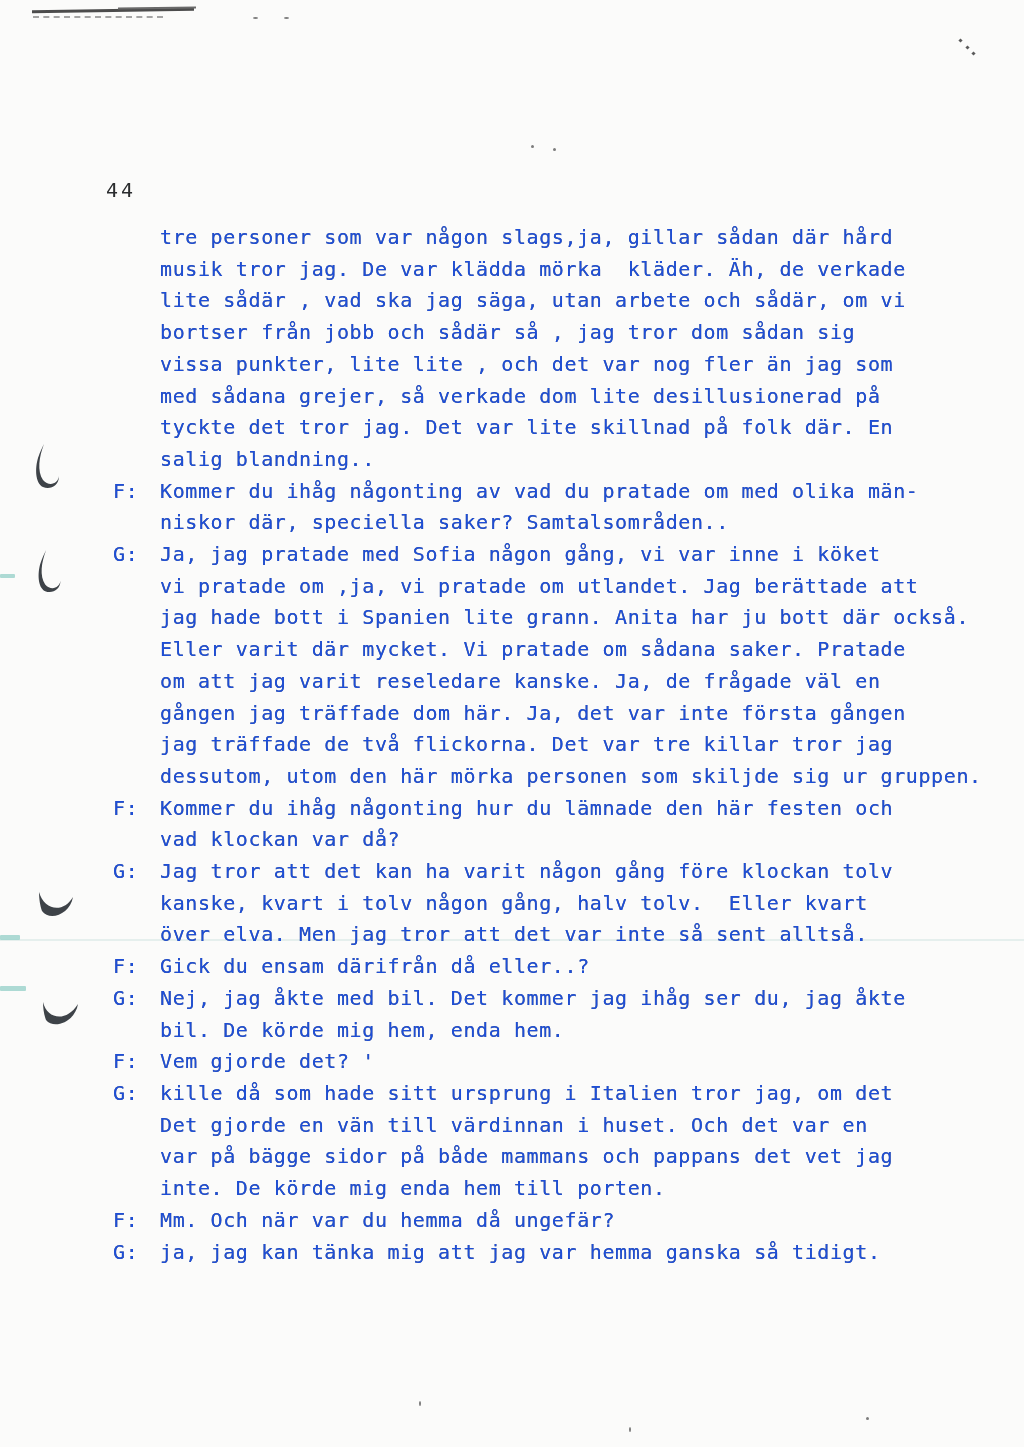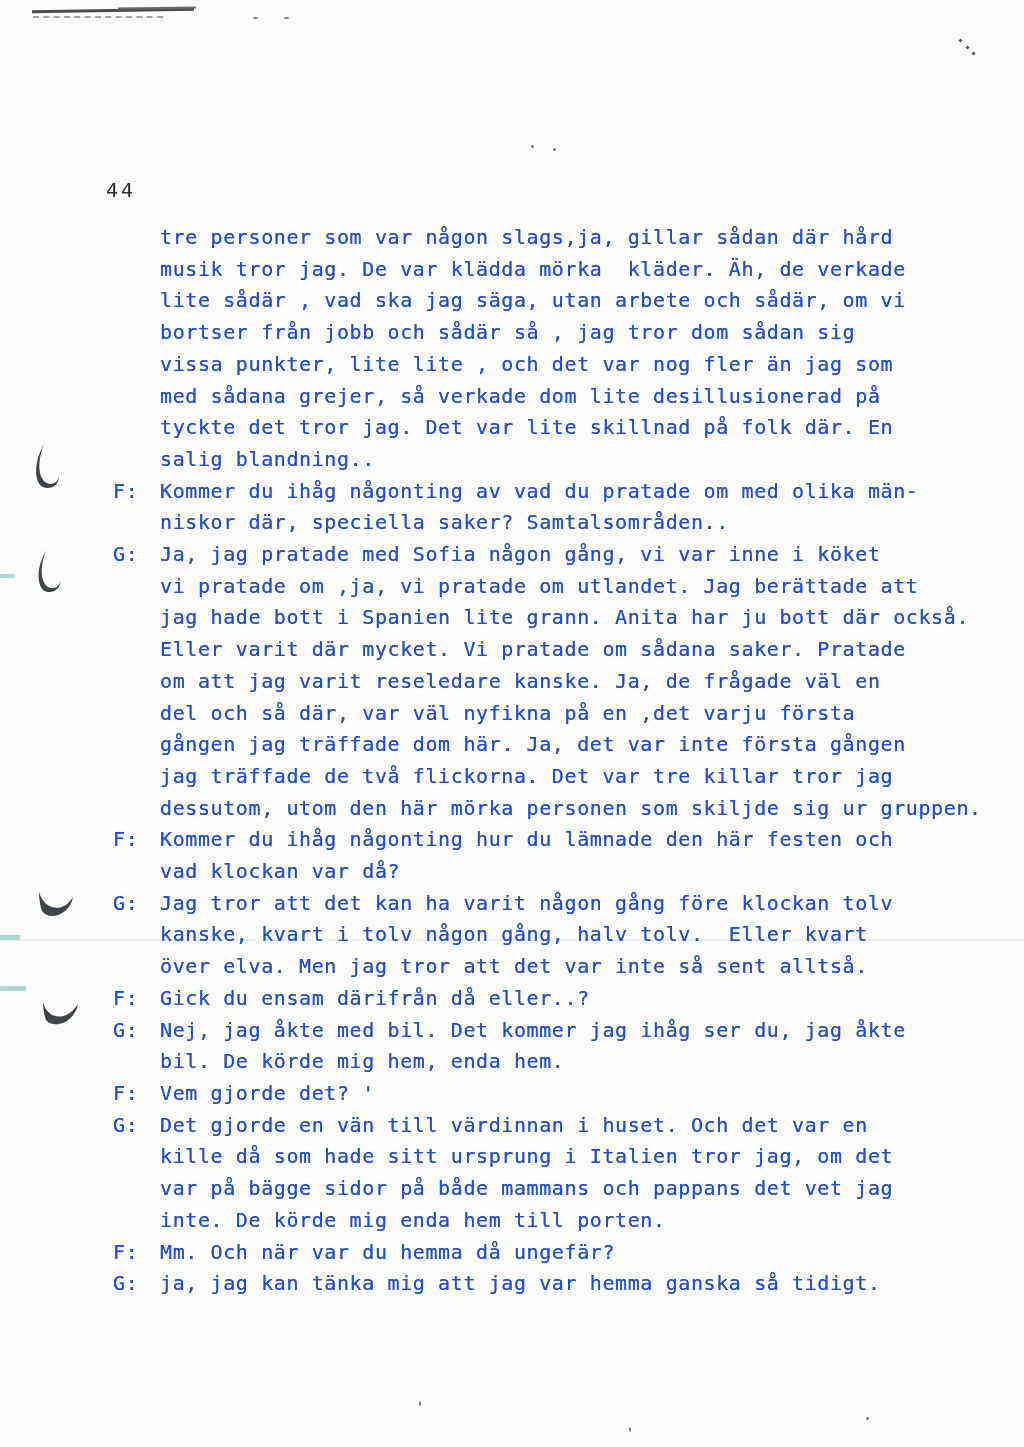--- a/index.html
+++ b/index.html
@@ -100,21 +100,20 @@
         </div>
       </div>
       <div class="block">
         <div class="speaker">G:</div>
         <div class="lines">
           <div class="tline">Ja, jag pratade med Sofia någon gång, vi var inne i köket</div>
           <div class="tline">vi pratade om ,ja, vi pratade om utlandet. Jag berättade att</div>
           <div class="tline">jag hade bott i Spanien lite grann. Anita har ju bott där också.</div>
           <div class="tline">Eller varit där mycket. Vi pratade om sådana saker. Pratade</div>
           <div class="tline">om att jag varit reseledare kanske. Ja, de frågade väl en</div>
-          <div class="tline">del och så där, var väl nyfikna på en ,det varju första</div>
           <div class="tline">gången jag träffade dom här. Ja, det var inte första gången</div>
           <div class="tline">jag träffade de två flickorna. Det var tre killar tror jag</div>
           <div class="tline">dessutom, utom den här mörka personen som skiljde sig ur gruppen.</div>
         </div>
       </div>
       <div class="block">
         <div class="speaker">F:</div>
         <div class="lines">
           <div class="tline">Kommer du ihåg någonting hur du lämnade den här festen och</div>
           <div class="tline">vad klockan var då?</div>
@@ -143,22 +142,22 @@
       </div>
       <div class="block">
         <div class="speaker">F:</div>
         <div class="lines">
           <div class="tline">Vem gjorde det? '</div>
         </div>
       </div>
       <div class="block">
         <div class="speaker">G:</div>
         <div class="lines">
+          <div class="tline">kille då som hade sitt ursprung i Italien tror jag, om det</div>
           <div class="tline">Det gjorde en vän till värdinnan i huset. Och det var en</div>
-          <div class="tline">kille då som hade sitt ursprung i Italien tror jag, om det</div>
           <div class="tline">var på bägge sidor på både mammans och pappans det vet jag</div>
           <div class="tline">inte. De körde mig enda hem till porten.</div>
         </div>
       </div>
       <div class="block">
         <div class="speaker">F:</div>
         <div class="lines">
           <div class="tline">Mm. Och när var du hemma då ungefär?</div>
         </div>
       </div>

